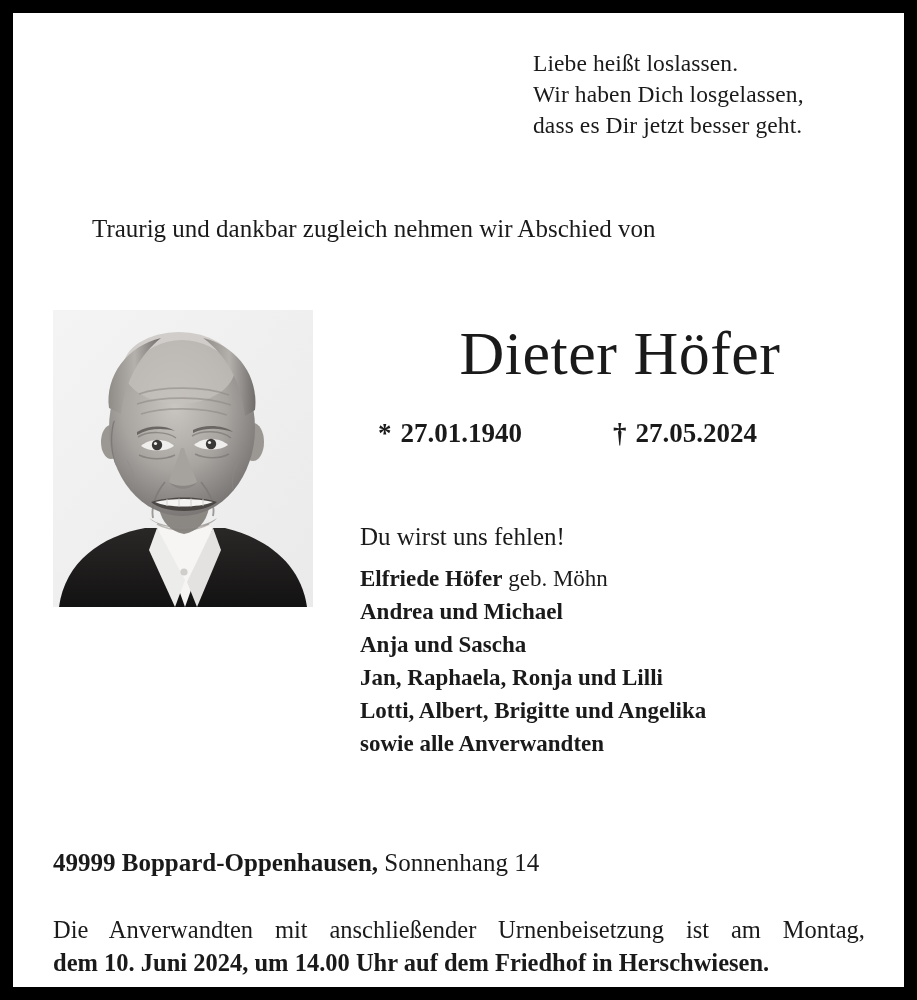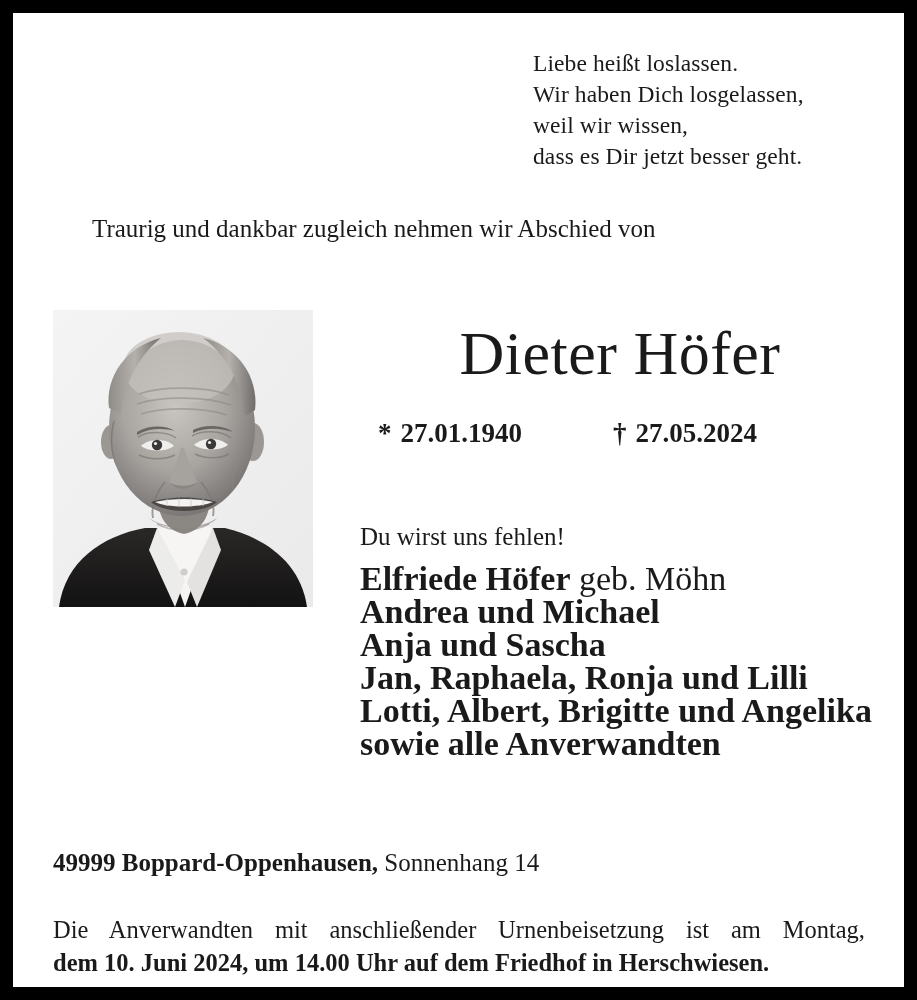--- a/index.html
+++ b/index.html
@@ -102,21 +102,21 @@
     line-height: 32px;
     white-space: nowrap;
   }
 
   
   .survivors {
     position: absolute;
     left: 347px;
     top: 549px;
     width: 530px;
-    font-size: 34px;
+    font-size: 23px;
     line-height: 33px;
     font-weight: 700;
   }
   .survivors div { white-space: nowrap; }
   .survivors .reg { font-weight: 400; }
 
   
   .address {
     position: absolute;
     left: 40px;
@@ -142,21 +142,20 @@
 </style>
 </head>
 <body>
 
 <div id="notice">
   <div id="paper">
 
     <div class="poem">
       <div>Liebe heißt loslassen.</div>
       <div>Wir haben Dich losgelassen,</div>
-      <div>weil wir wissen,</div>
       <div>dass es Dir jetzt besser geht.</div>
     </div>
 
     <div class="intro">Traurig und dankbar zugleich nehmen wir Abschied von</div>
 
     <div class="photo">
       <svg viewBox="0 0 260 297" preserveAspectRatio="xMidYMid slice">
         <defs>
           <linearGradient id="bgG" x1="0" y1="0" x2="1" y2="1">
             <stop offset="0%" stop-color="#f4f4f4"></stop>

